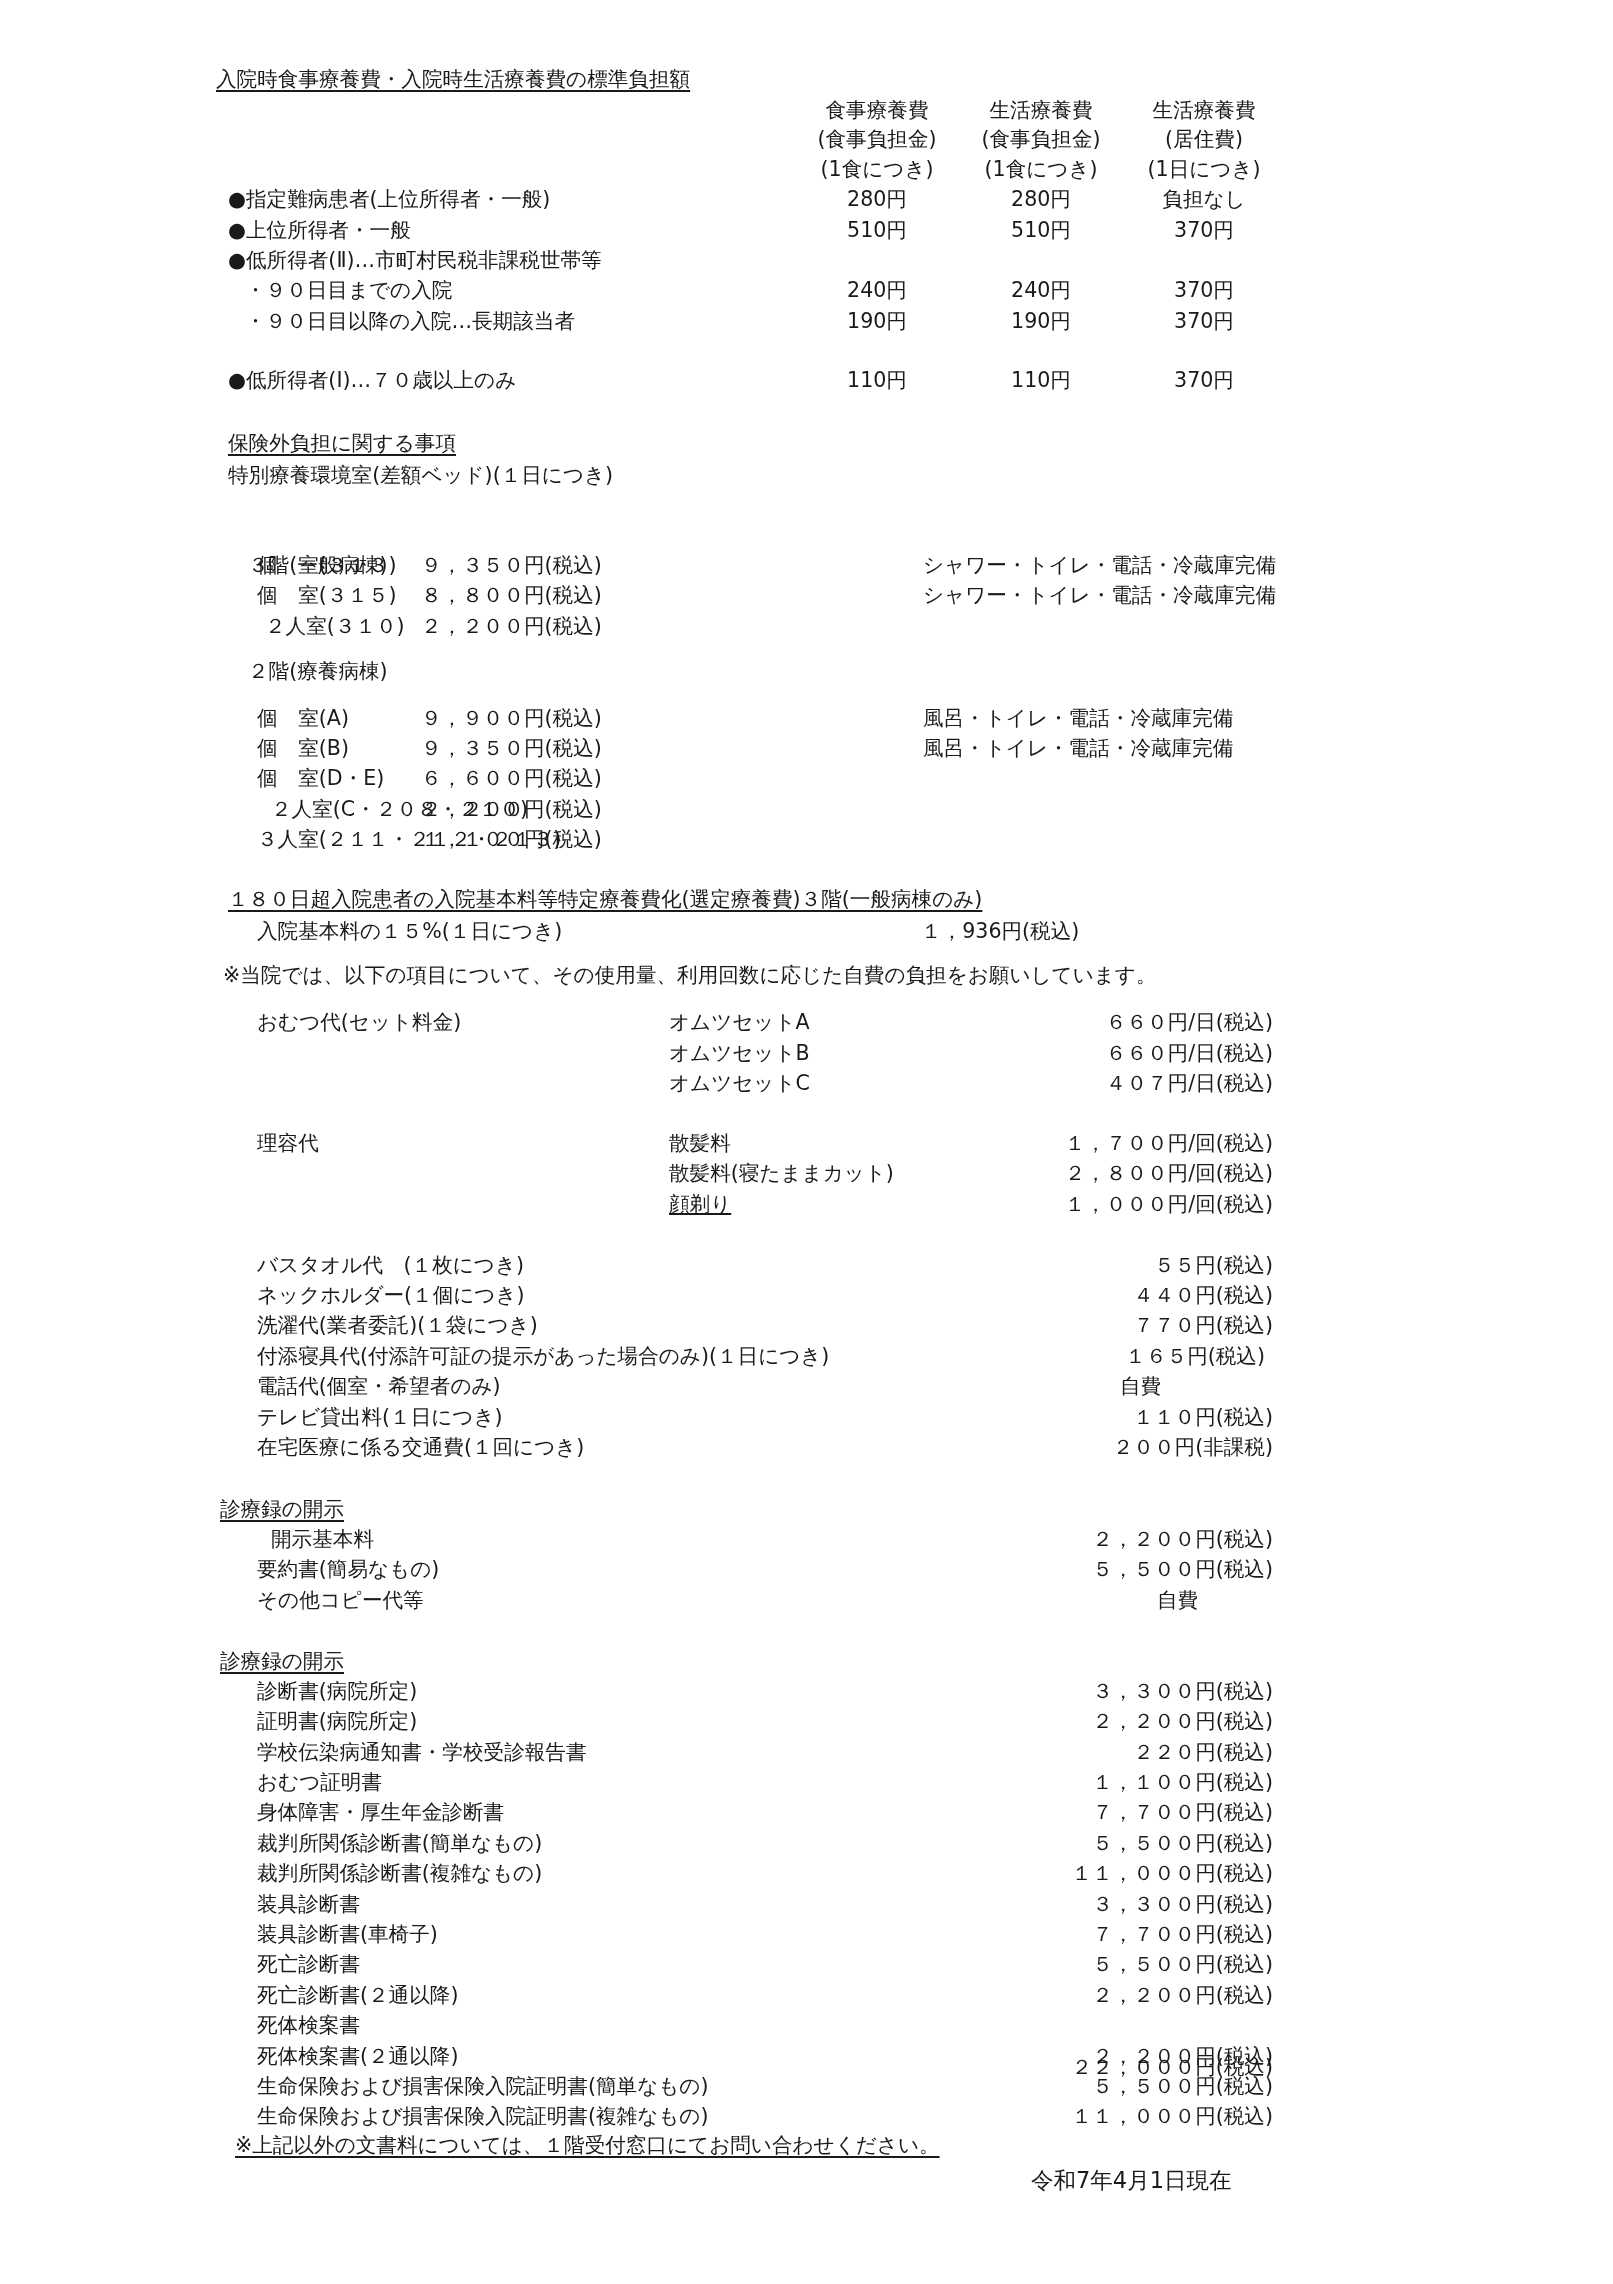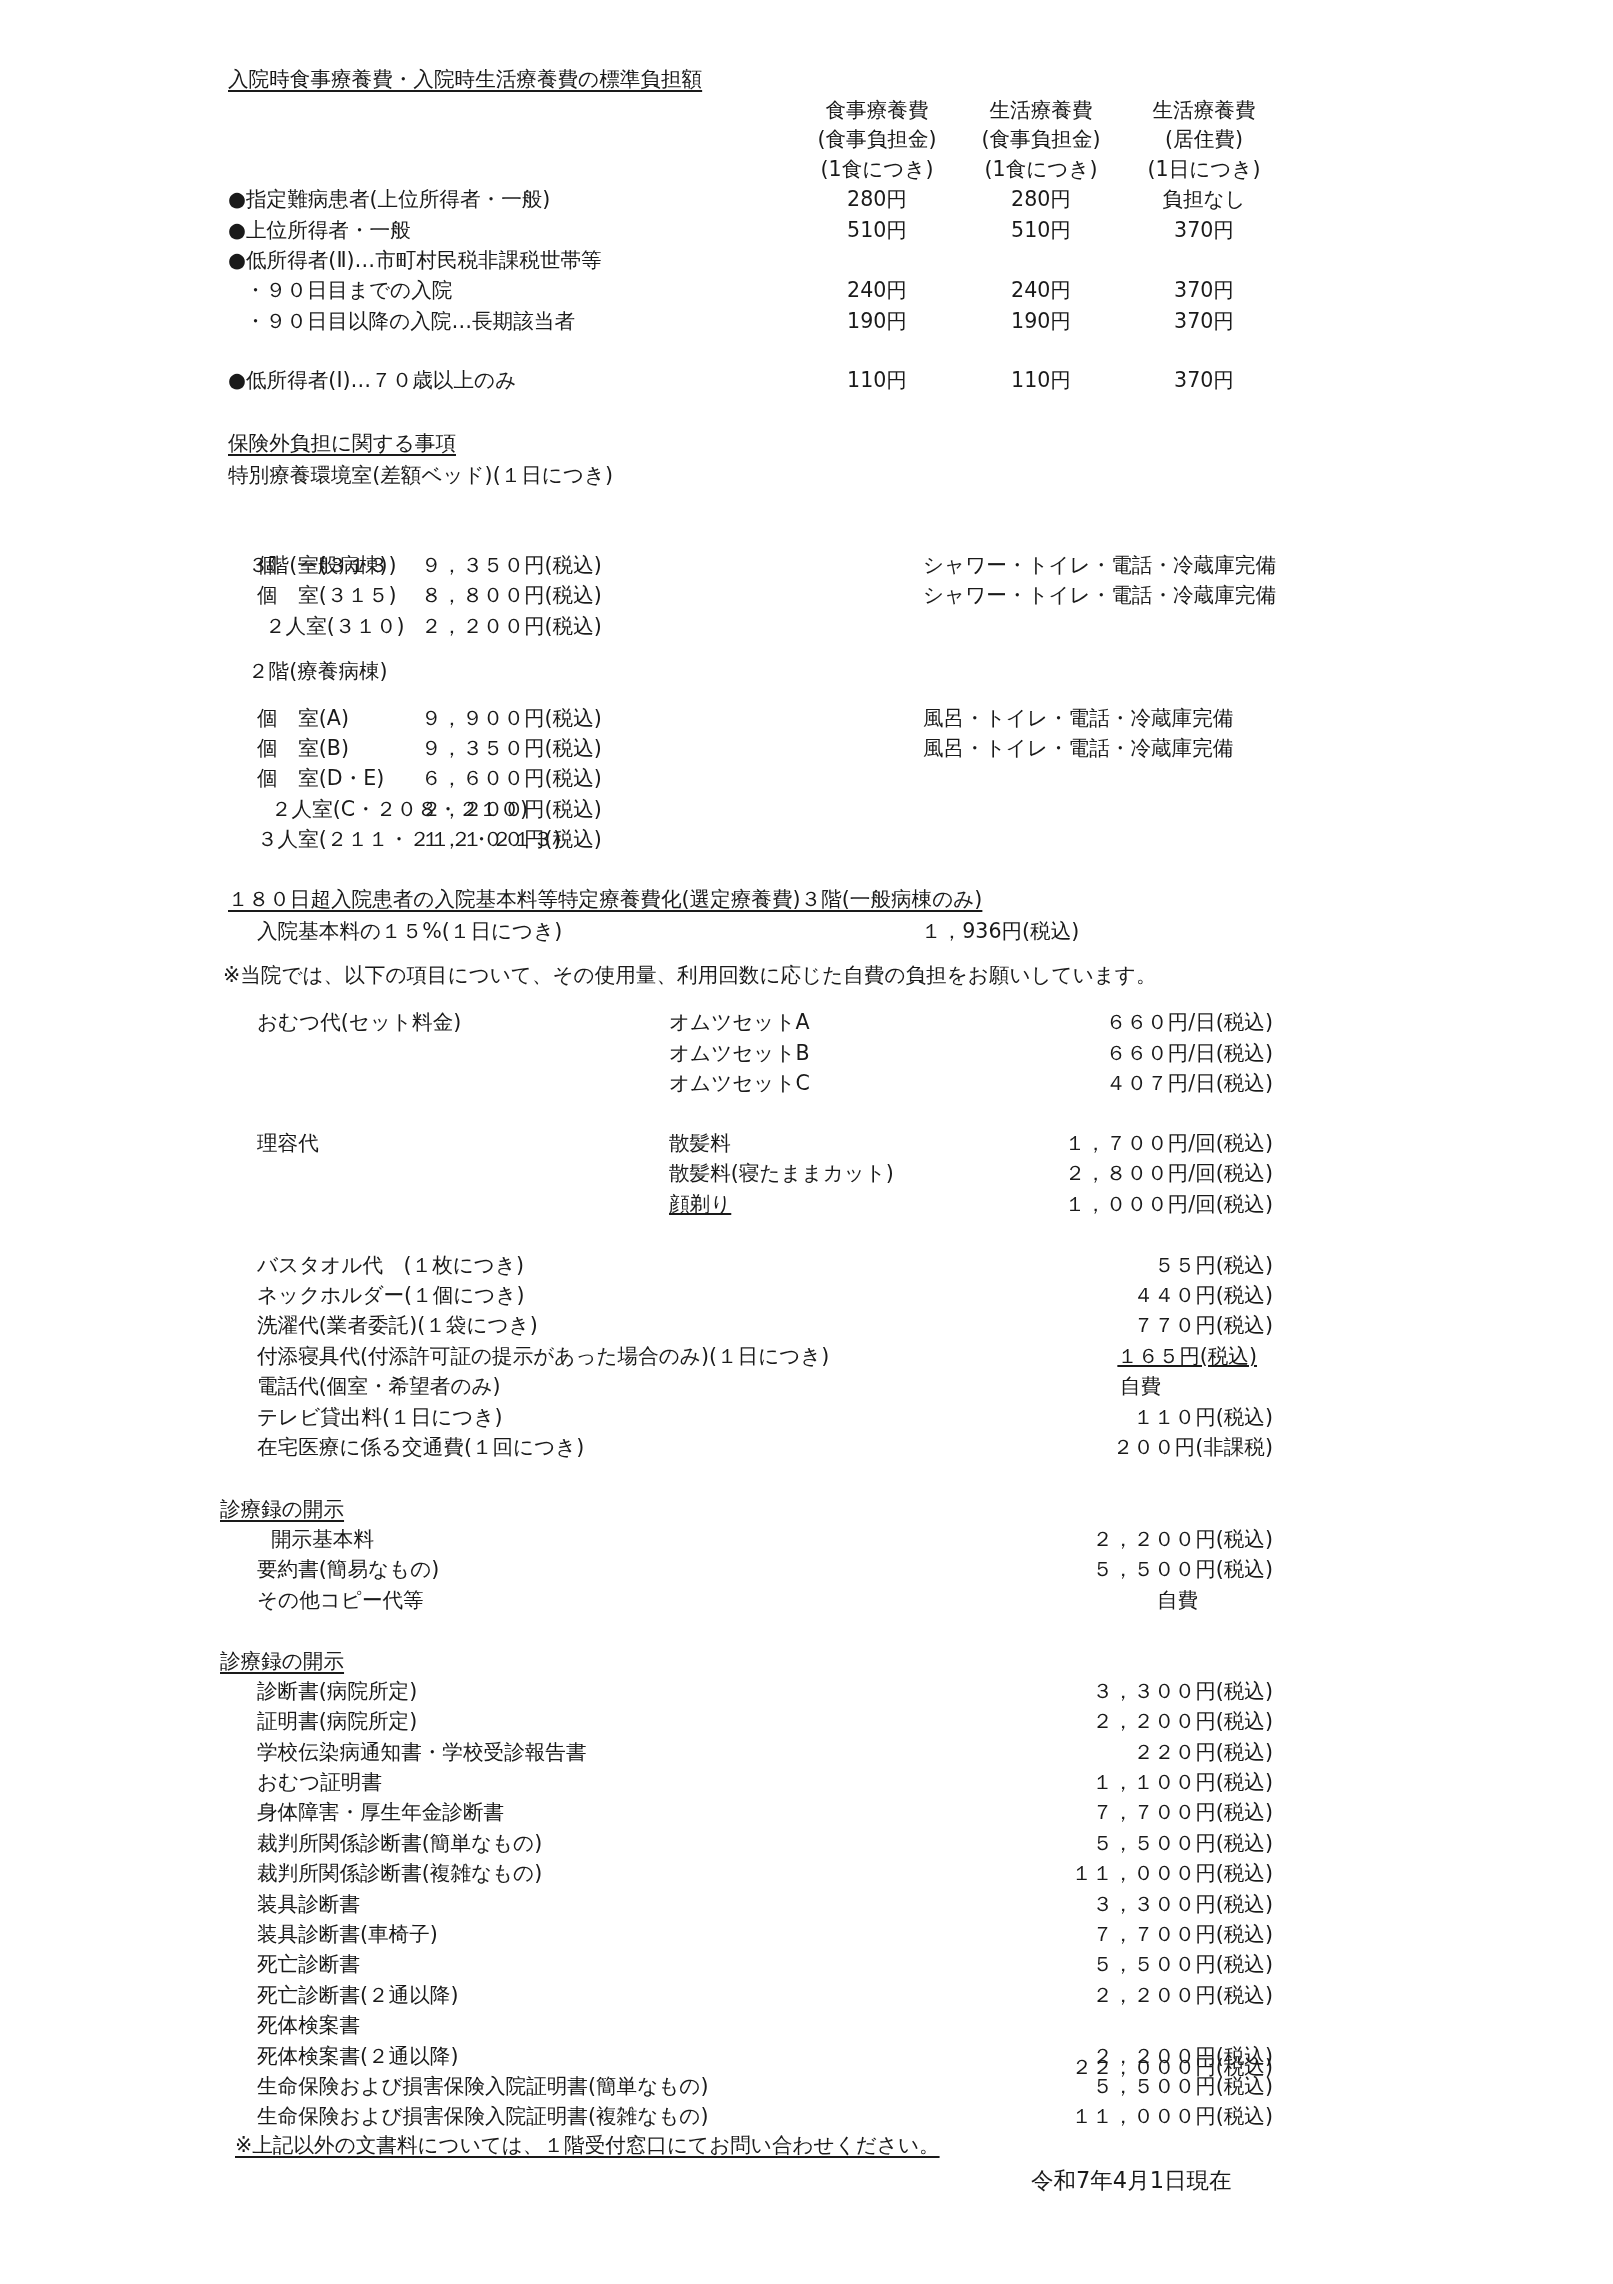--- a/index.html
+++ b/index.html
@@ -9,21 +9,21 @@
     color: #1a1a1a; font-size: 20.6px;
   }
   .abs { position: absolute; white-space: nowrap; line-height: 1; }
   .ul { text-decoration: underline; text-underline-offset: 3.9px; }
   .c { text-align: center; }
   .w { width: 186px; }
 </style>
 </head>
 <body>
 
-<div class="abs ul" style="left:228px;top:69px;text-align:right;">入院時食事療養費・入院時生活療養費の標準負担額</div>
+<div class="abs ul" style="left:216px;top:69px;text-align:right;">入院時食事療養費・入院時生活療養費の標準負担額</div>
 
 <div>
   <div class="abs c w" style="left:784px;top:100px;">食事療養費</div>
   <div class="abs c w" style="left:784px;top:129px;">(食事負担金)</div>
   <div class="abs c w" style="left:784px;top:159px;">(1食につき)</div>
   <div class="abs c w" style="left:948px;top:100px;">生活療養費</div>
   <div class="abs c w" style="left:948px;top:129px;">(食事負担金)</div>
   <div class="abs c w" style="left:948px;top:159px;">(1食につき)</div>
   <div class="abs c w" style="left:1111px;top:100px;">生活療養費</div>
   <div class="abs c w" style="left:1111px;top:129px;">(居住費)</div>
@@ -170,21 +170,21 @@
   <div class="abs" style="left:257px;top:1285px;width:1016px;">
     <span style="position:absolute;left:0;">ネックホルダー(１個につき)</span>
     <span style="position:absolute;right:0;">４４０円(税込)</span>
   </div>
   <div class="abs" style="left:257px;top:1315px;width:1016px;">
     <span style="position:absolute;left:0;">洗濯代(業者委託)(１袋につき)</span>
     <span style="position:absolute;right:0;">７７０円(税込)</span>
   </div>
   <div class="abs" style="left:257px;top:1346px;width:1016px;">
     <span style="position:absolute;left:0;">付添寝具代(付添許可証の提示があった場合のみ)(１日につき)</span>
-    <span style="position:absolute;right:16px;text-decoration:underline;">１６５円(税込)</span>
+    <span style="position:absolute;right:8px;">１６５円(税込)</span>
   </div>
   <div class="abs" style="left:257px;top:1376px;width:1016px;">
     <span style="position:absolute;left:0;">電話代(個室・希望者のみ)</span>
     <span style="position:absolute;left:863px;">自費</span>
   </div>
   <div class="abs" style="left:257px;top:1407px;width:1016px;">
     <span style="position:absolute;left:0;">テレビ貸出料(１日につき)</span>
     <span style="position:absolute;right:0;">１１０円(税込)</span>
   </div>
   <div class="abs" style="left:257px;top:1437px;width:1016px;">

